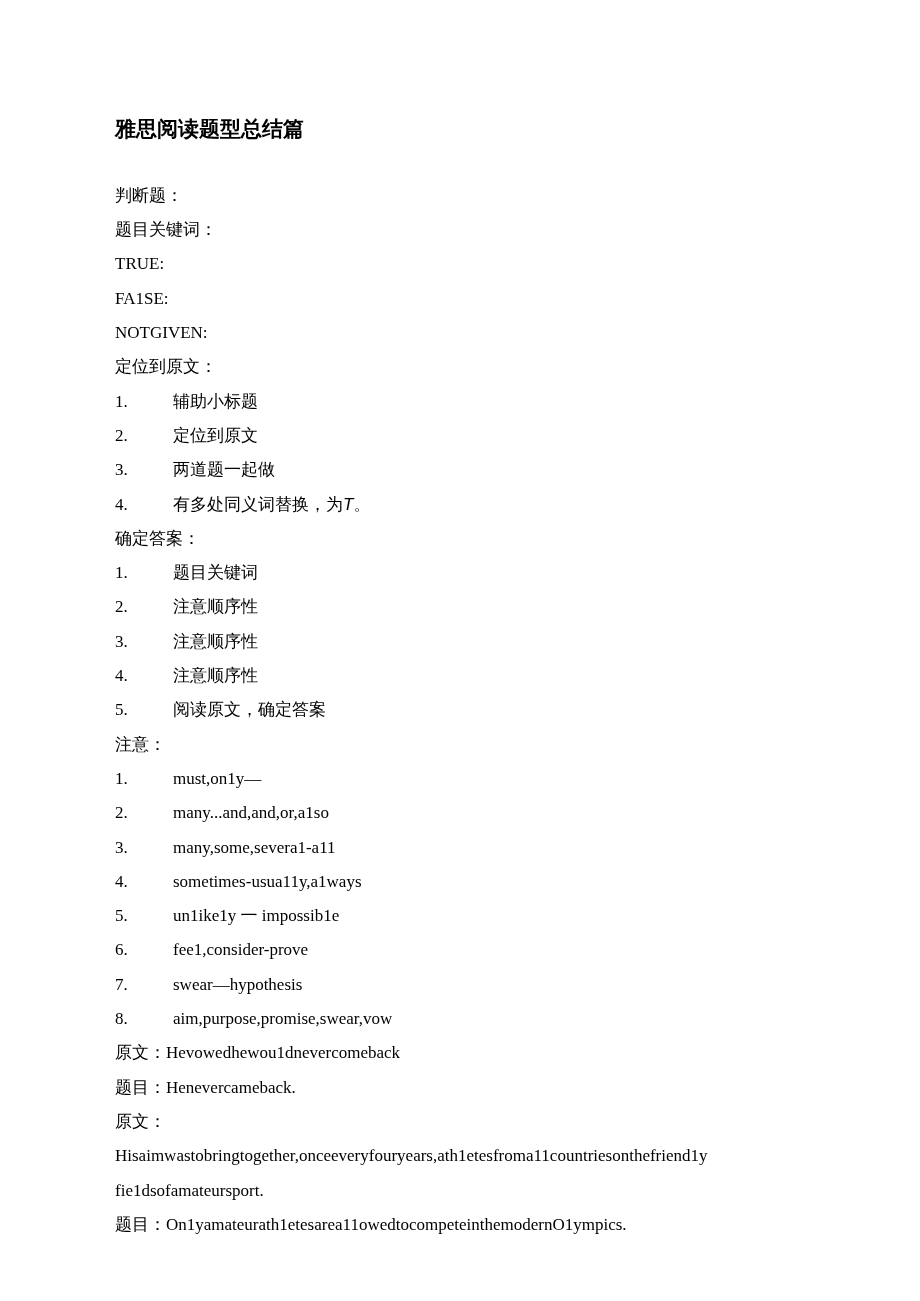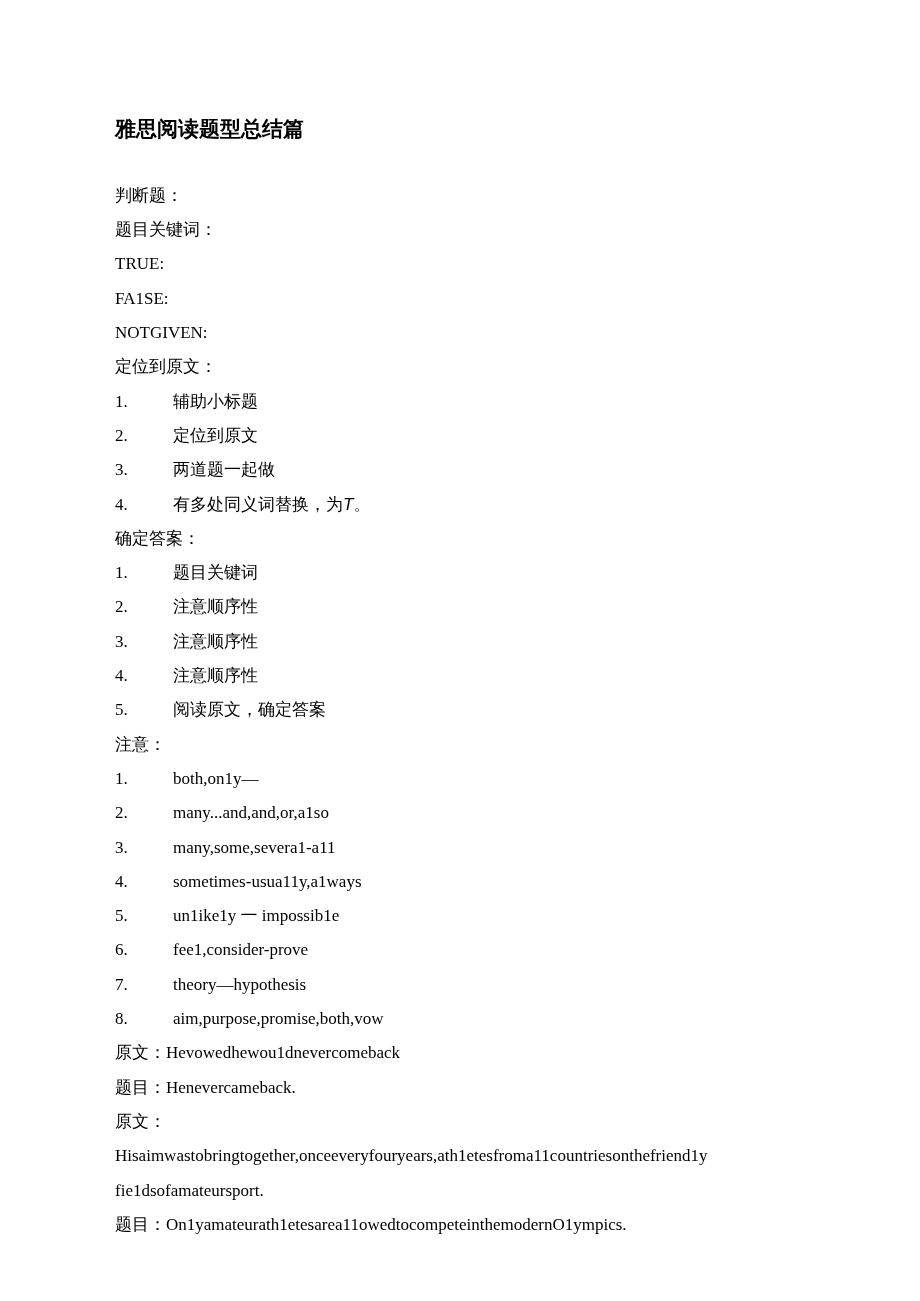--- a/index.html
+++ b/index.html
@@ -90,21 +90,21 @@
   <span class="list-text">注意顺序性</span>
 </div>
 <div class="list-item">
   <span class="list-num">5.</span>
   <span class="list-text">阅读原文，确定答案</span>
 </div>
 
 <div class="line">注意：</div>
 <div class="list-item">
   <span class="list-num">1.</span>
-  <span class="list-text">both,on1y—</span>
+  <span class="list-text">must,on1y—</span>
 </div>
 <div class="list-item">
   <span class="list-num">2.</span>
   <span class="list-text">many...and,and,or,a1so</span>
 </div>
 <div class="list-item">
   <span class="list-num">3.</span>
   <span class="list-text">many,some,severa1-a11</span>
 </div>
 <div class="list-item">
@@ -114,25 +114,25 @@
 <div class="list-item">
   <span class="list-num">5.</span>
   <span class="list-text">un1ike1y 一 impossib1e</span>
 </div>
 <div class="list-item">
   <span class="list-num">6.</span>
   <span class="list-text">fee1,consider-prove</span>
 </div>
 <div class="list-item">
   <span class="list-num">7.</span>
-  <span class="list-text">theory—hypothesis</span>
+  <span class="list-text">swear—hypothesis</span>
 </div>
 <div class="list-item">
   <span class="list-num">8.</span>
-  <span class="list-text">aim,purpose,promise,both,vow</span>
+  <span class="list-text">aim,purpose,promise,swear,vow</span>
 </div>
 
 <div class="line">原文：Hevowedhewou1dnevercomeback</div>
 <div class="line">题目：Henevercameback.</div>
 <div class="line">原文：</div>
 <div class="line">Hisaimwastobringtogether,onceeveryfouryears,ath1etesfroma11countriesonthefriend1y</div>
 <div class="line">fie1dsofamateursport.</div>
 <div class="line">题目：On1yamateurath1etesarea11owedtocompeteinthemodernO1ympics.</div>
 
 </body></html>

